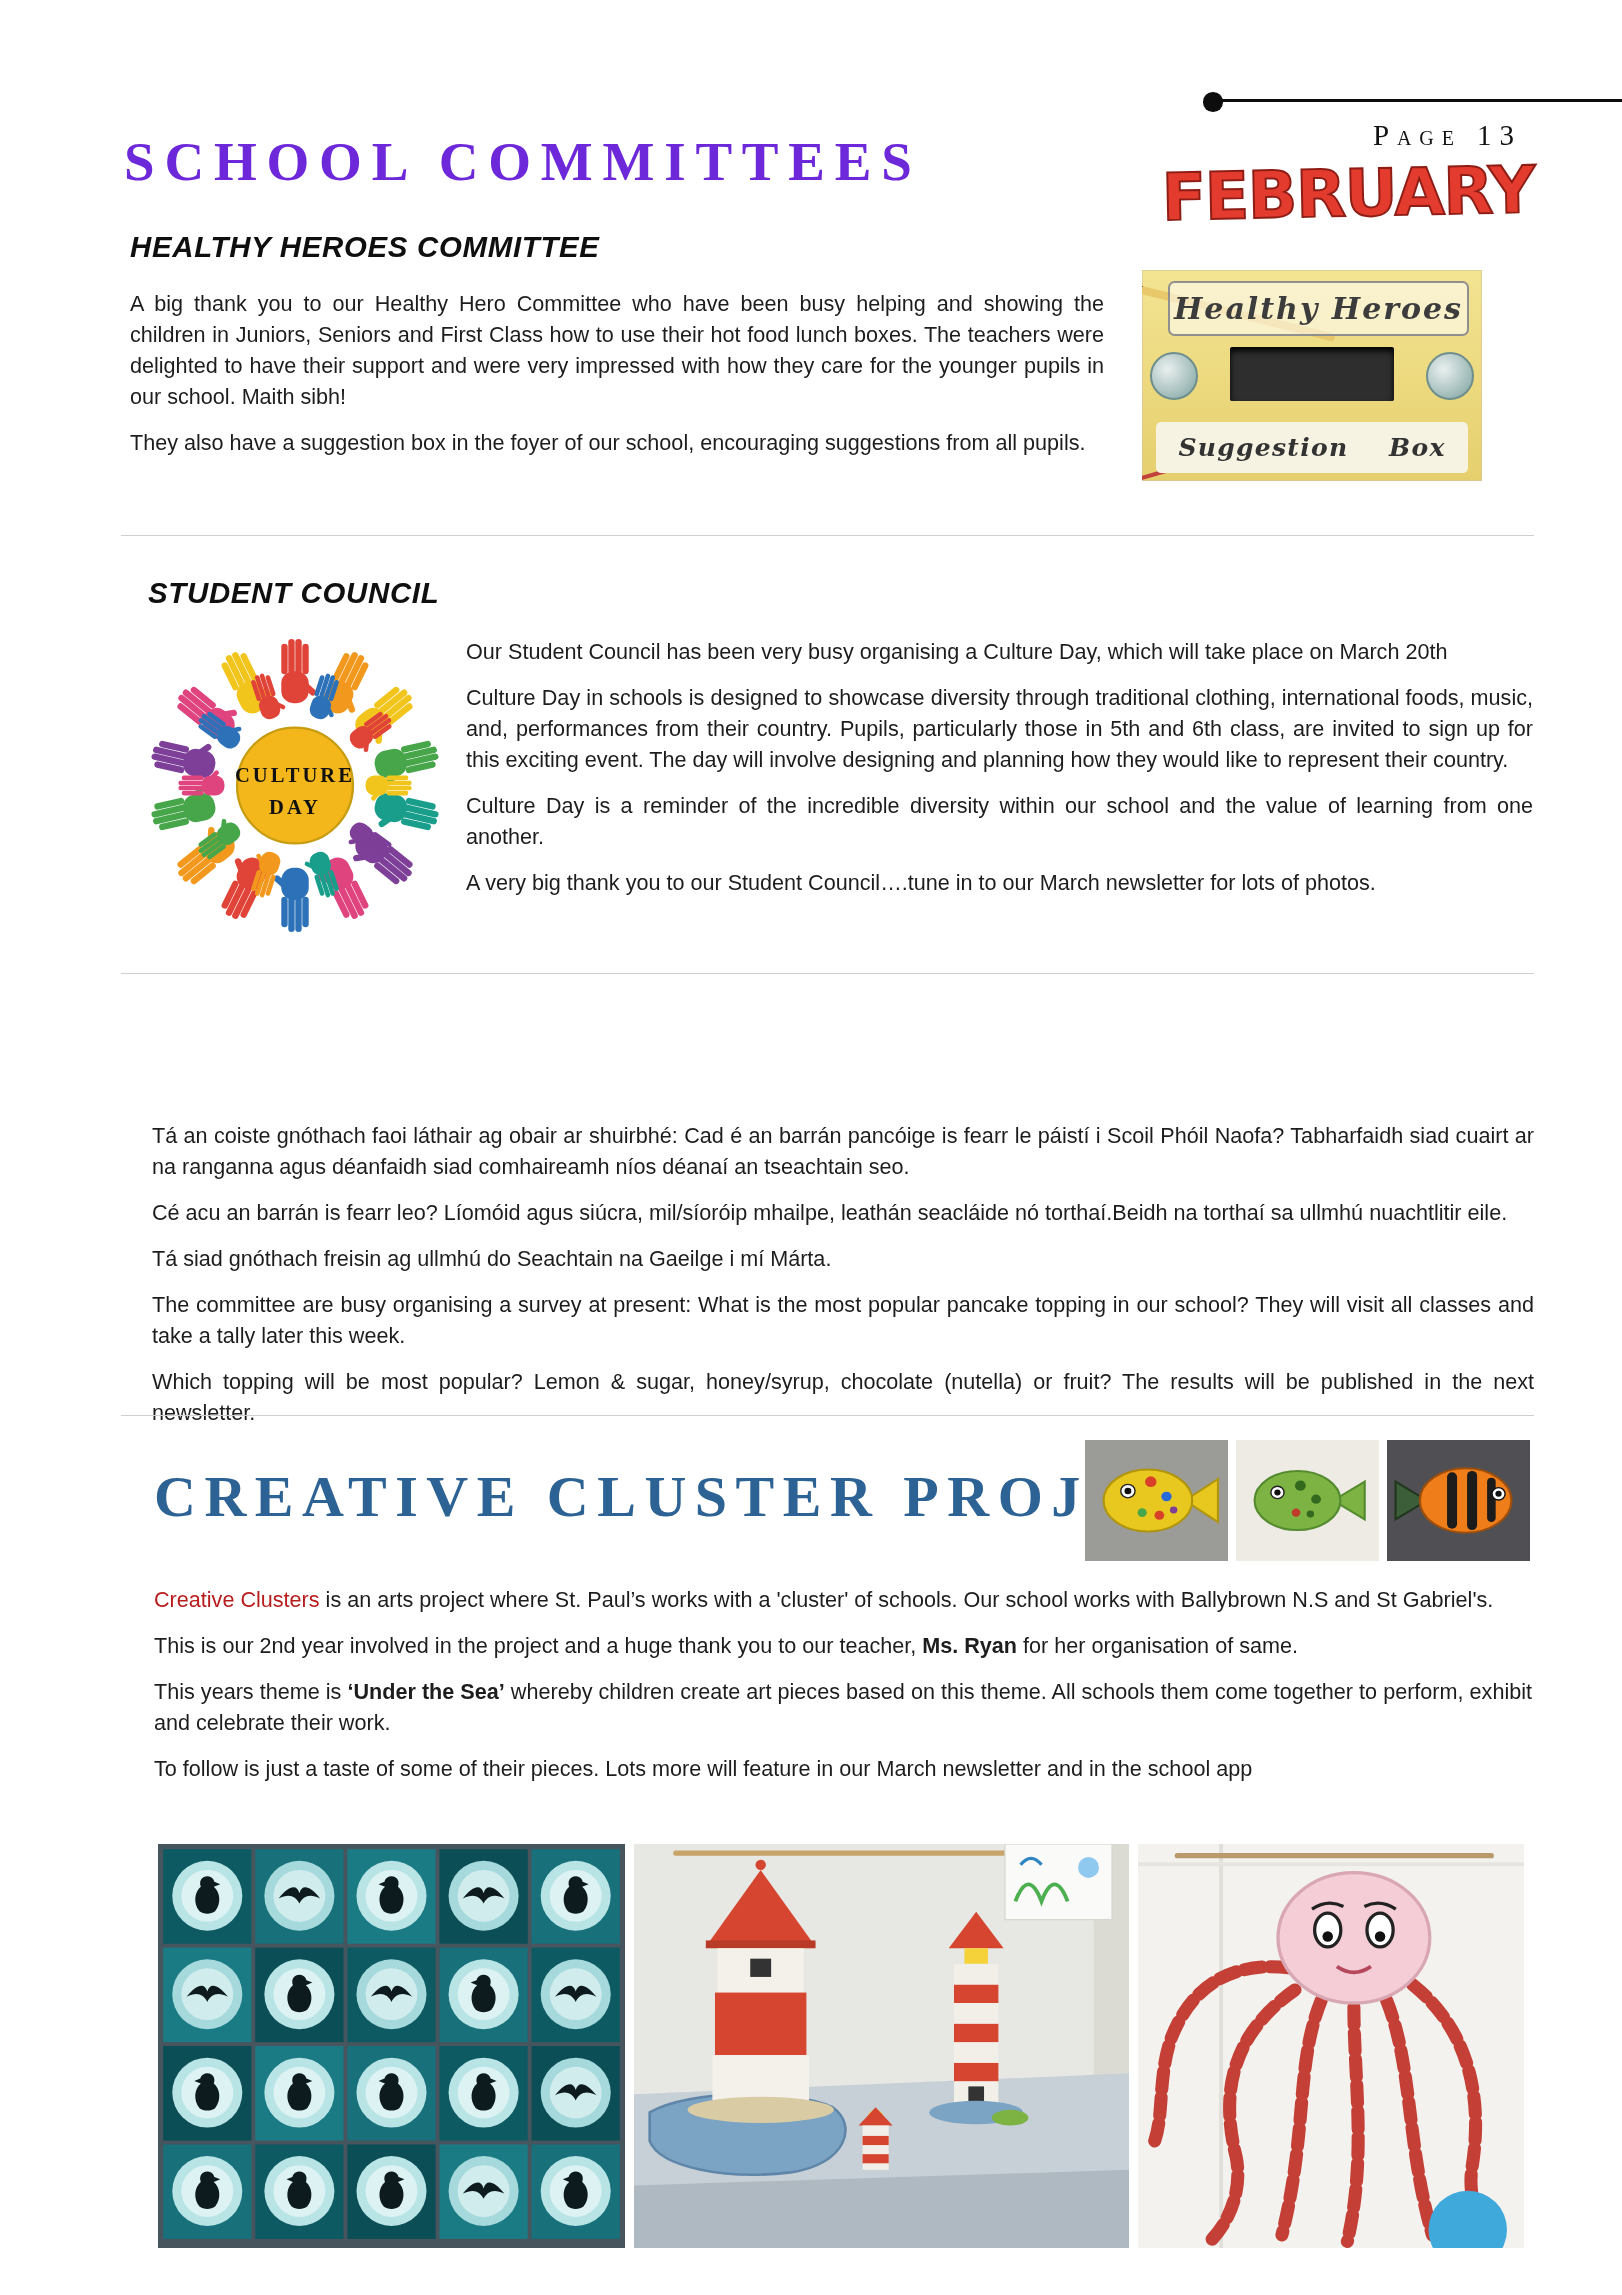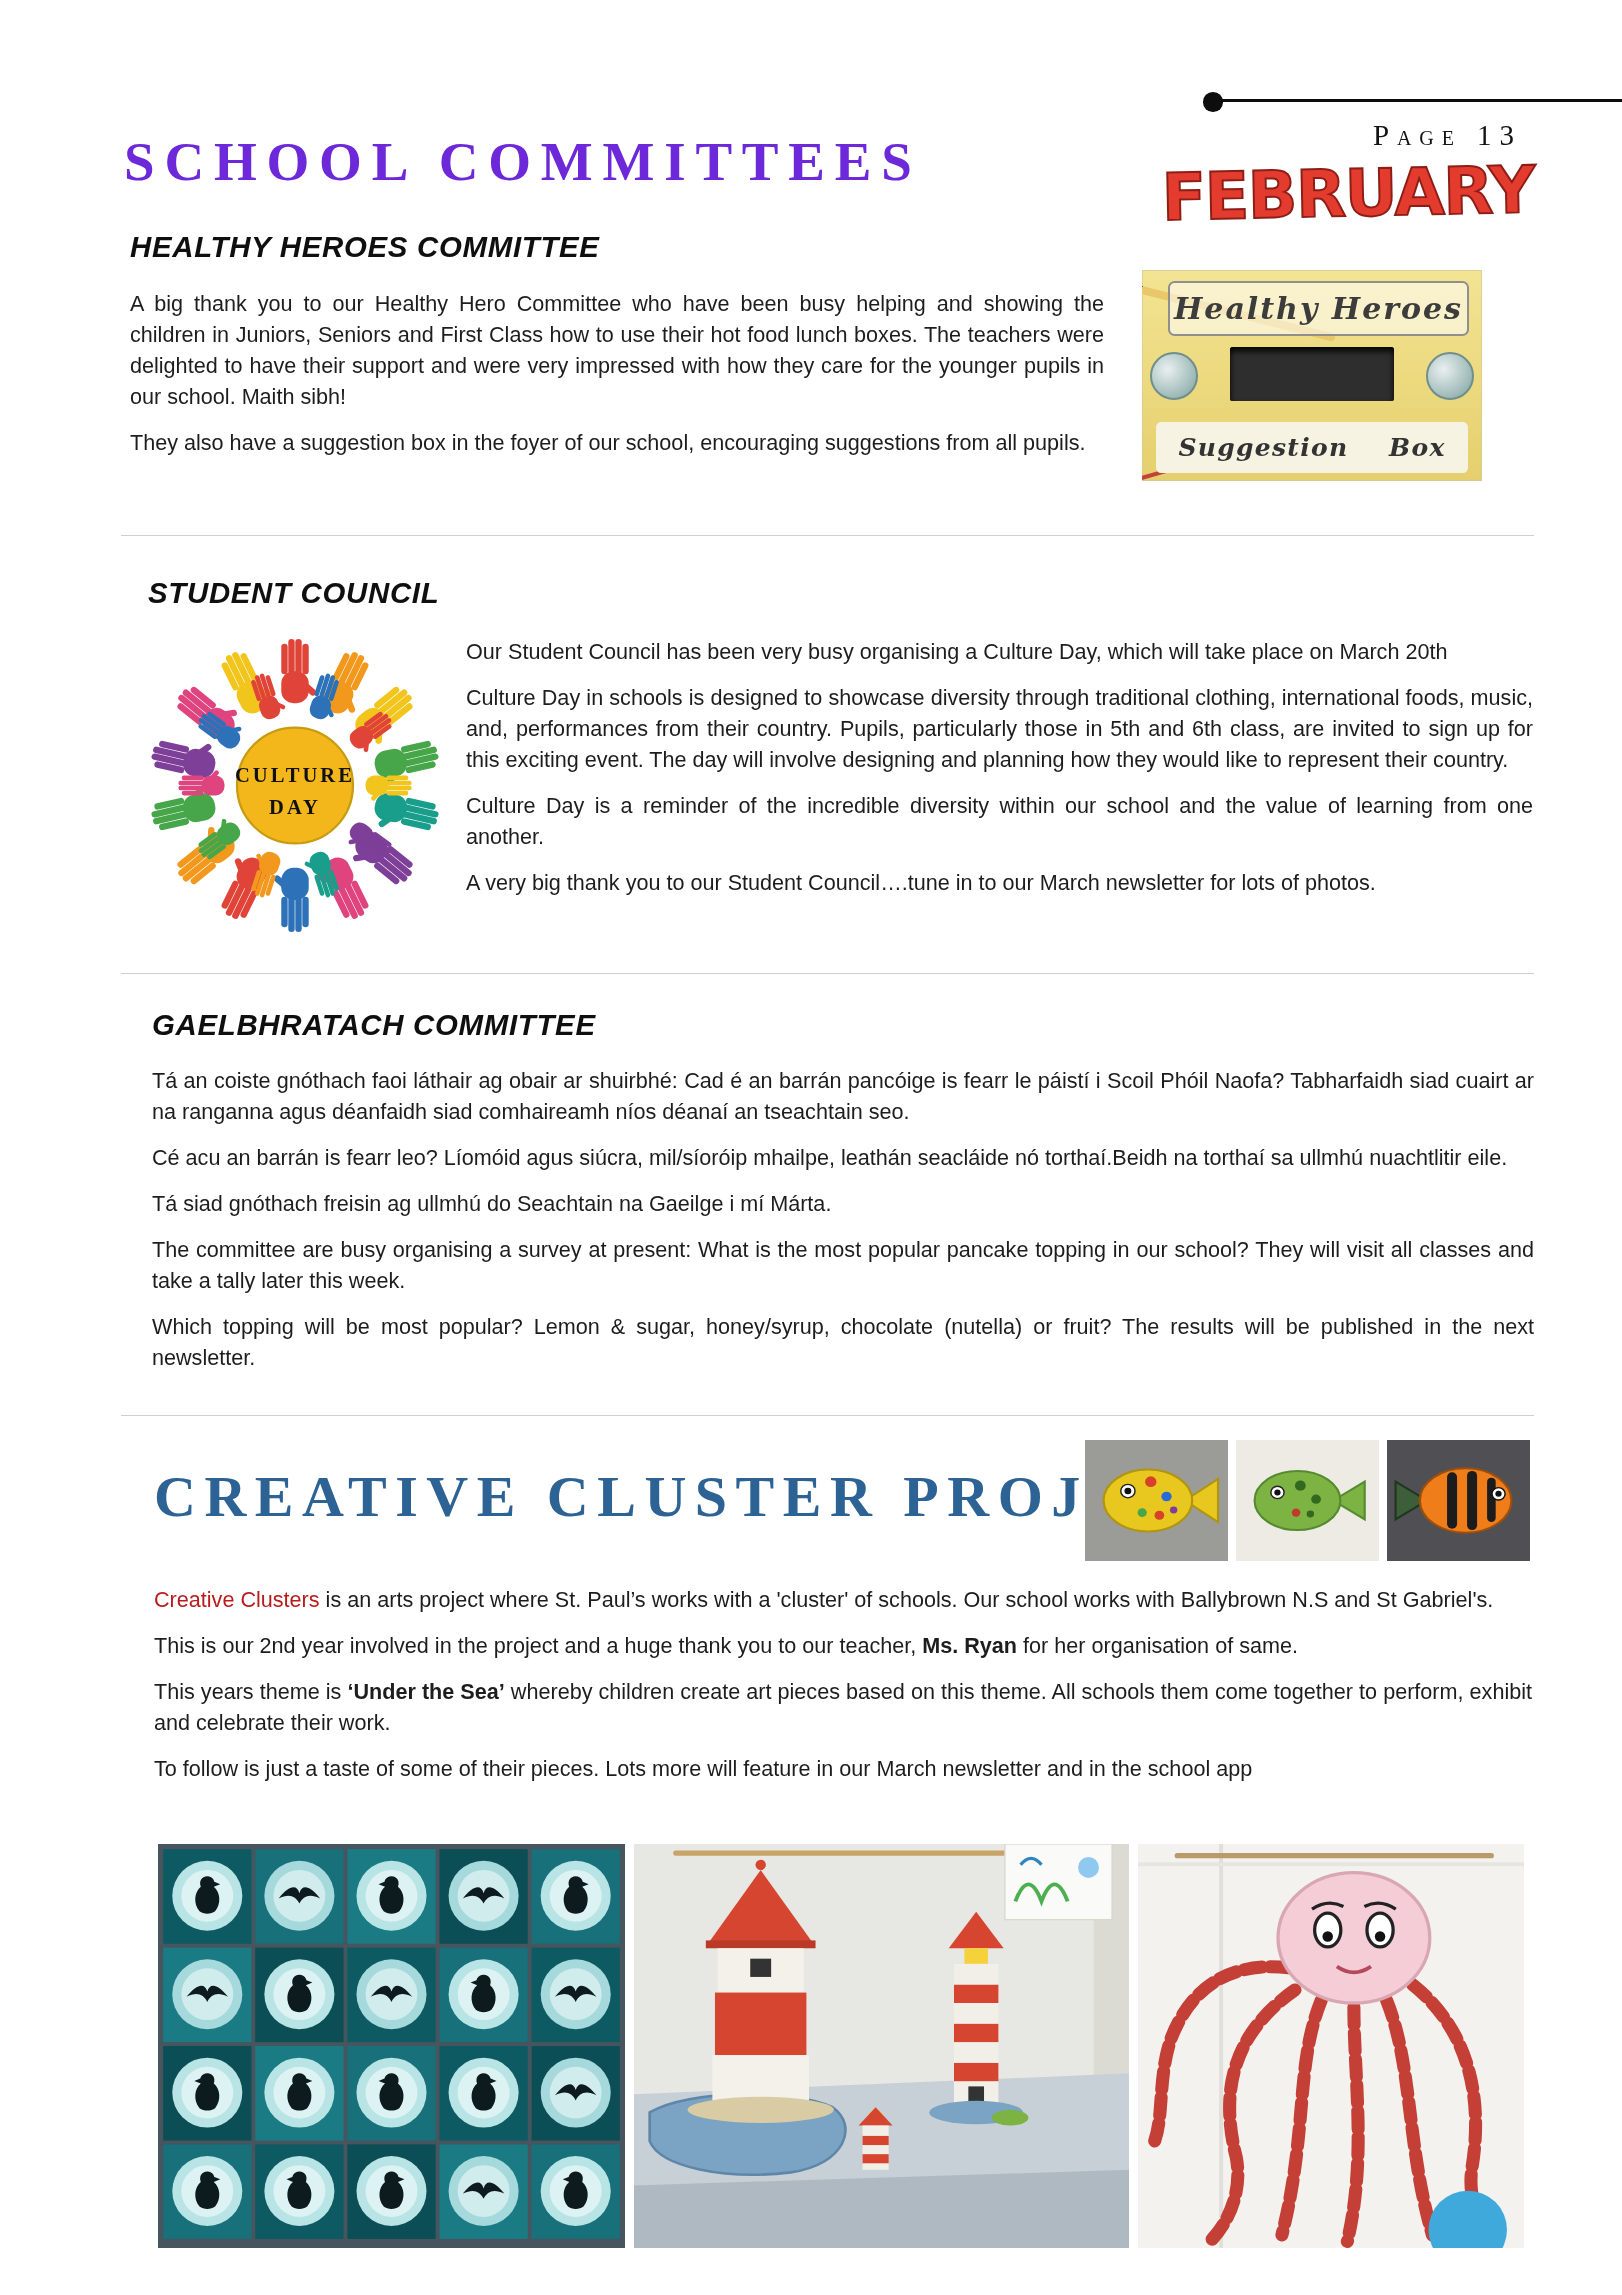--- a/index.html
+++ b/index.html
@@ -31,21 +31,21 @@
   .hh-boxtext { position:absolute; bottom:7.9px; left:14.4px; right:14.4px; height:51px; background:#f7f3e2; border-radius:5.2px; display:flex; align-items:center; justify-content:space-between; padding:0 22px; font-family:"DejaVu Serif", serif; font-style:italic; font-weight:bold; font-size:25px; color:#333; letter-spacing:1.3px; }
 
   
   .sc-heading { position:absolute; top:576px; left:148px; }
   .sc-image { position:absolute; top:633px; left:140px; width:310px; height:305px; background:#fff; }
   .sc-image svg { width:100%; height:100%; }
   .sc-text { position:absolute; top:636px; left:466px; width:1067px; }
 
   
   .gb-heading { position:absolute; top:1008px; left:152px; }
-  .gb-text { position:absolute; top:1065px; left:152px; width:1382px; }
+  .gb-text { position:absolute; top:1120px; left:152px; width:1382px; }
 
   
   .cc-title { position:absolute; top:1463px; left:154px; font-family:"Liberation Serif", serif; font-weight:bold; font-size:58px; letter-spacing:8.5px; color:#2d6394; }
   .cc-fish { position:absolute; top:1440px; left:1085px; display:flex; gap:7.9px; }
   .cc-fish .fish-box { width:143px; height:121px; overflow:hidden; }
   .cc-fish svg { width:100%; height:100%; display:block; }
   .cc-text { position:absolute; top:1584px; left:154px; width:1378px; }
   .cc-highlight { color:#b91c1c; }
 
   
@@ -135,21 +135,20 @@
   </div>
   <div class="sc-text">
     <p>Our Student Council has been very busy organising a Culture Day, which will take place on March 20th</p>
     <p>Culture Day in schools is designed to showcase diversity through traditional clothing, international foods, music, and, performances from their country. Pupils, particularly those in 5th and 6th class, are invited to sign up for this exciting event. The day will involve designing and planning how they would like to represent their country.</p>
     <p>Culture Day is a reminder of the incredible diversity within our school and the value of learning from one another.</p>
     <p>A very big thank you to our Student Council….tune in to our March newsletter for lots of photos.</p>
   </div>
 
   <div class="divider d2"></div>
 
-  <h2 class="section-heading gb-heading">GAELBHRATACH COMMITTEE</h2>
   <div class="gb-text">
     <p>Tá an coiste gnóthach faoi láthair ag obair ar shuirbhé: Cad é an barrán pancóige is fearr le páistí i Scoil Phóil Naofa?  Tabharfaidh siad cuairt ar na ranganna agus déanfaidh siad comhaireamh níos déanaí an tseachtain seo.</p>
     <p>Cé acu an barrán is fearr leo? Líomóid agus siúcra, mil/síoróip mhailpe, leathán seacláide nó torthaí.Beidh na torthaí sa ullmhú nuachtlitir eile.</p>
     <p>Tá siad gnóthach freisin ag ullmhú do Seachtain na Gaeilge i mí Márta.</p>
     <p>The committee are busy organising a survey at present: What is the most popular pancake topping in our school? They will visit all classes and take a tally later this week.</p>
     <p>Which topping will be most popular? Lemon &amp; sugar, honey/syrup, chocolate (nutella) or fruit? The results will be published in the next newsletter.</p>
   </div>
 
   <div class="divider d3"></div>
 

